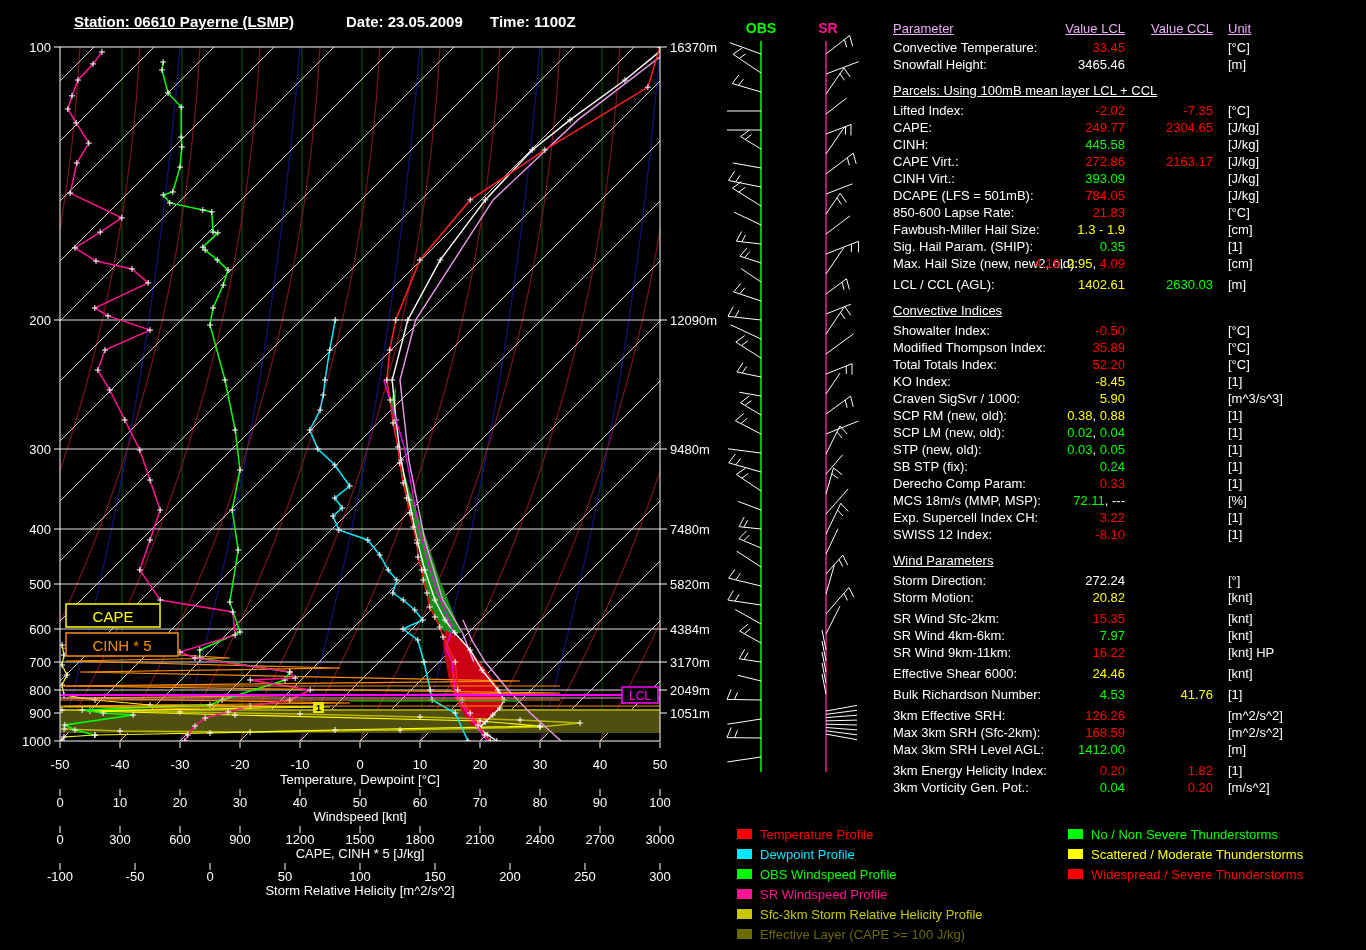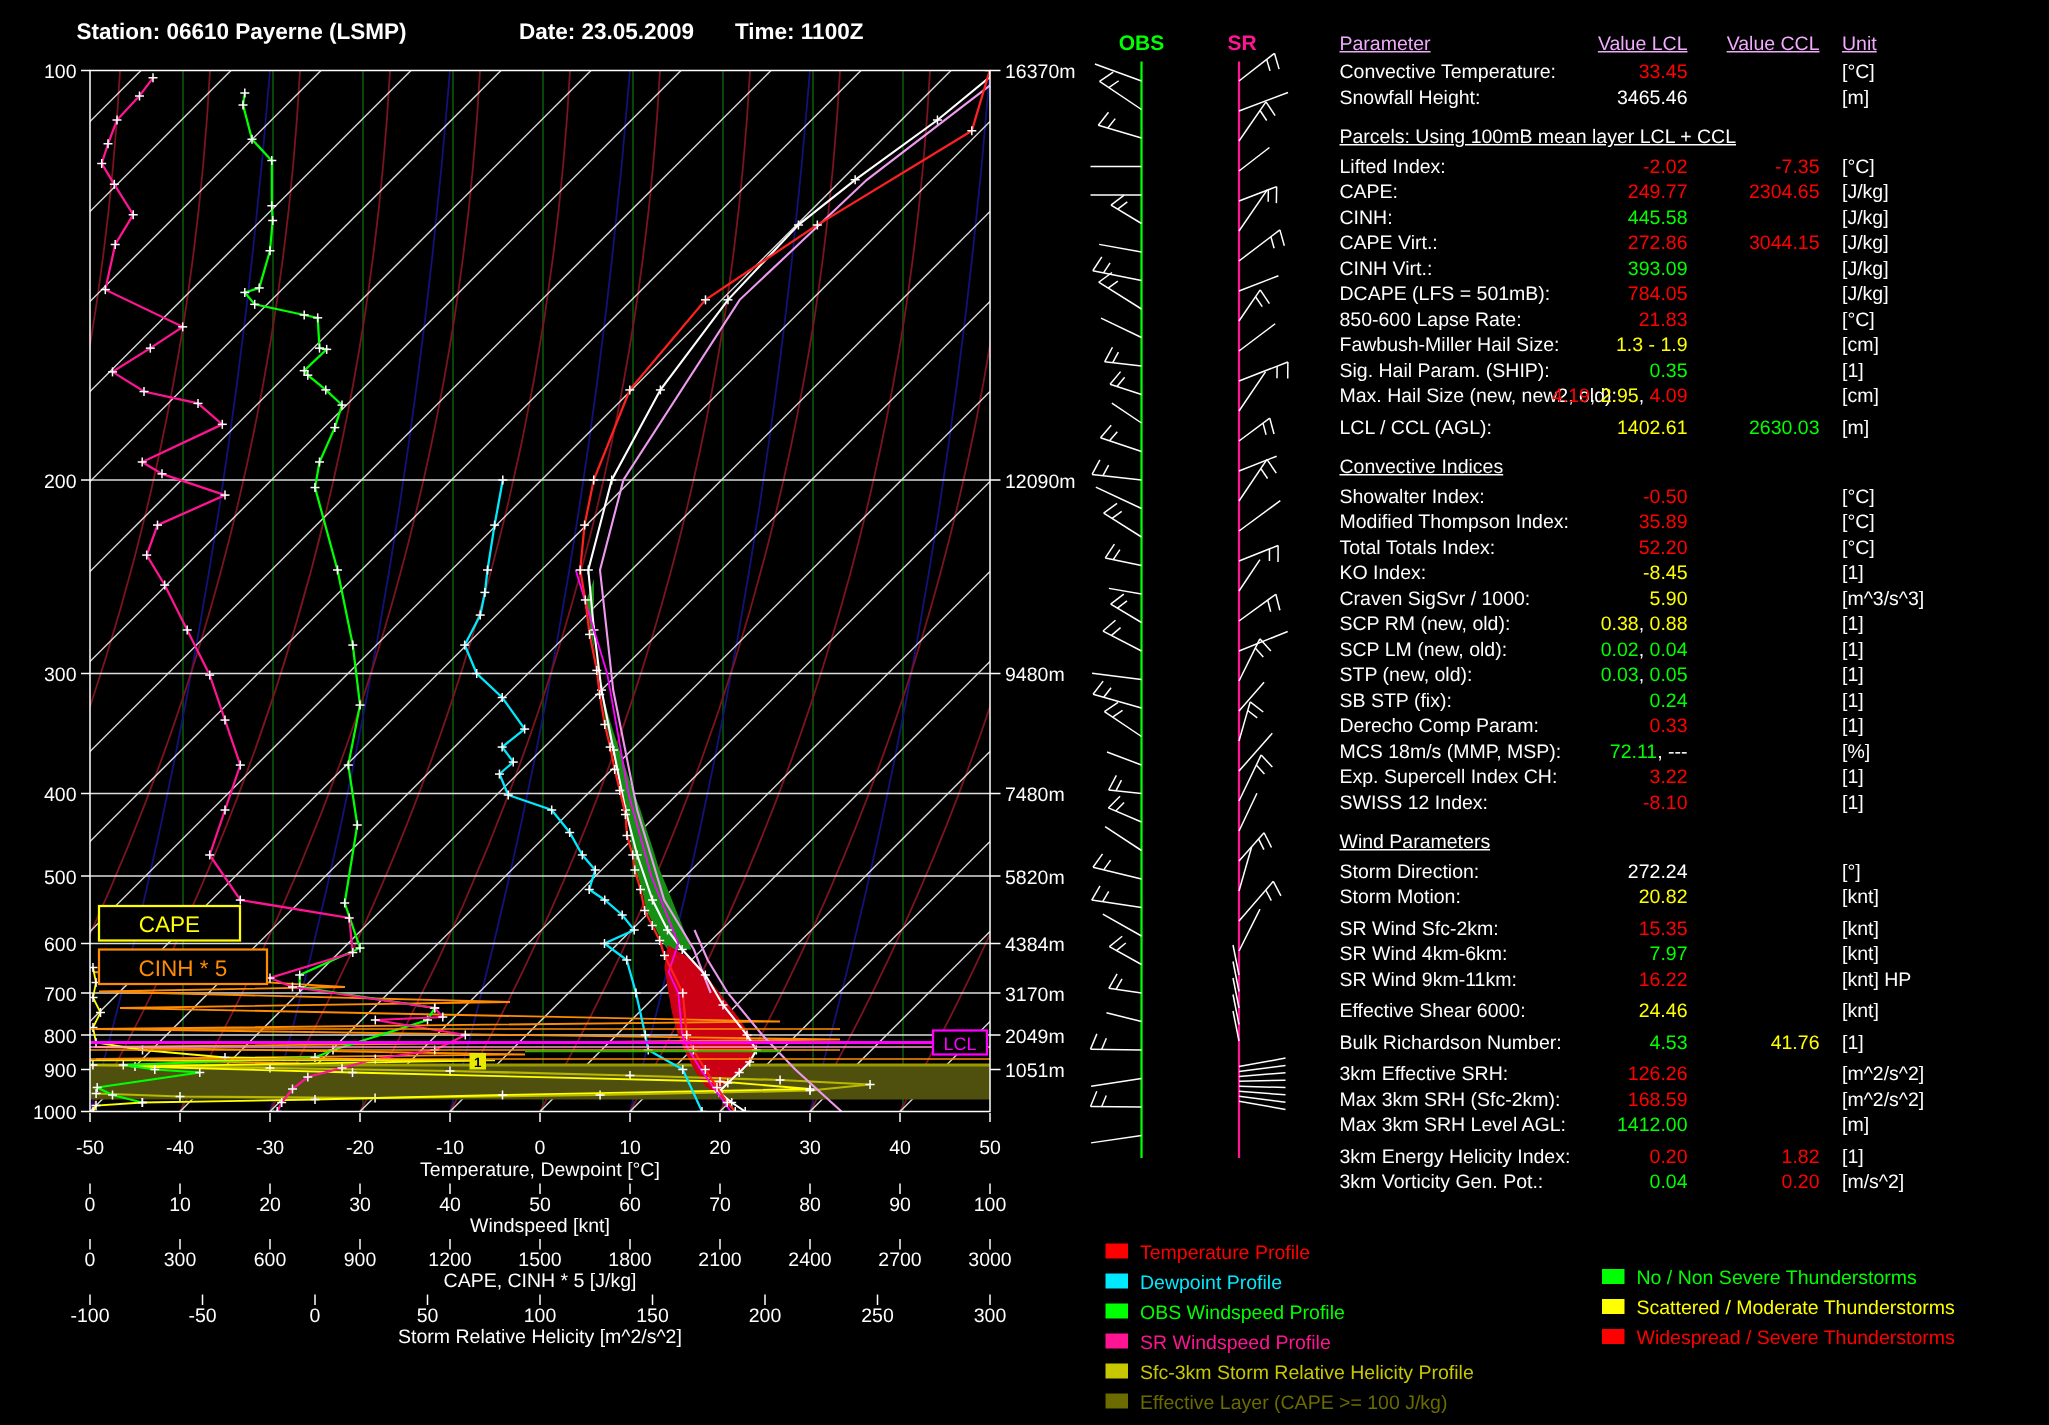--- a/index.html
+++ b/index.html
@@ -1,37 +1,37 @@
 <!DOCTYPE html>
 <html><head>
 <meta charset="utf-8">
 <style>
   html,body{margin:0;padding:0;background:#000;}
   #app{position:relative;width:1366px;height:950px;background:#000;overflow:hidden;
        font-family:"Liberation Sans",sans-serif;color:#fff;}
   .titlebar span{position:absolute;top:13px;font-size:15px;font-weight:bold;color:#fff;white-space:nowrap;}
-  #t-station{left:51px;} #t-date{left:346px;} #t-time{left:490px;}
+  #t-station{left:74px;text-decoration:underline;} #t-date{left:346px;} #t-time{left:490px;}
   svg text{font-family:"Liberation Sans",sans-serif;}
   
   #ptable{position:absolute;left:893px;top:20px;width:470px;font-size:13px;line-height:17px;}
   .hdr{position:relative;height:19px;}
   .hdr span{text-decoration:underline;color:#f0abfc;}
   .sec-h{margin-top:9px;margin-bottom:3px;text-decoration:underline;color:#fff;white-space:nowrap;height:17px;}
   .prow{position:relative;height:17px;white-space:nowrap;}
   .prow.gap{margin-top:4px;}
   .lbl{position:absolute;left:0;top:0;color:#fff;}
   .vlcl{position:absolute;left:0;top:0;width:232px;text-align:right;}
   .vccl{position:absolute;left:0;top:0;width:320px;text-align:right;}
   .unit{position:absolute;left:335px;top:0;color:#fff;}
   .hl-p{position:absolute;left:0;}  .hl-l{position:absolute;left:0;width:232px;text-align:right;}
   .hl-c{position:absolute;left:0;width:320px;text-align:right;} .hl-u{position:absolute;left:335px;}
   .c-r{color:#ff0000;} .c-g{color:#00ff00;} .c-y{color:#ffff00;} .c-w{color:#ffffff;}
   
   .legend{position:absolute;font-size:13px;}
-  #legend-left{left:737px;top:824px;} #legend-right{left:1068px;top:824px;margin-top:17px;}
+  #legend-left{left:737px;top:824px;} #legend-right{left:1068px;top:824px;}
   .leg-row{height:20px;display:flex;align-items:center;white-space:nowrap;}
   .swatch{display:inline-block;width:15px;height:10px;margin-right:8px;flex:0 0 15px;}
 </style>
 </head>
 <body>
 
 <div id="app">
   <div class="titlebar">
     <span id="t-station">Station: 06610 Payerne (LSMP)</span>
     <span id="t-date">Date: 23.05.2009</span>
@@ -911,21 +911,21 @@
         </div>
         <div class="prow">
           <span class="lbl">CINH:</span>
           <span class="vlcl"><span class="c-g">445.58</span></span>
           <span class="vccl"></span>
           <span class="unit">[J/kg]</span>
         </div>
         <div class="prow">
           <span class="lbl">CAPE Virt.:</span>
           <span class="vlcl"><span class="c-r">272.86</span></span>
-          <span class="vccl"><span class="c-r">3044.15</span></span>
+          <span class="vccl"><span class="c-r">2163.17</span></span>
           <span class="unit">[J/kg]</span>
         </div>
         <div class="prow">
           <span class="lbl">CINH Virt.:</span>
           <span class="vlcl"><span class="c-g">393.09</span></span>
           <span class="vccl"></span>
           <span class="unit">[J/kg]</span>
         </div>
         <div class="prow">
           <span class="lbl">DCAPE (LFS = 501mB):</span>

